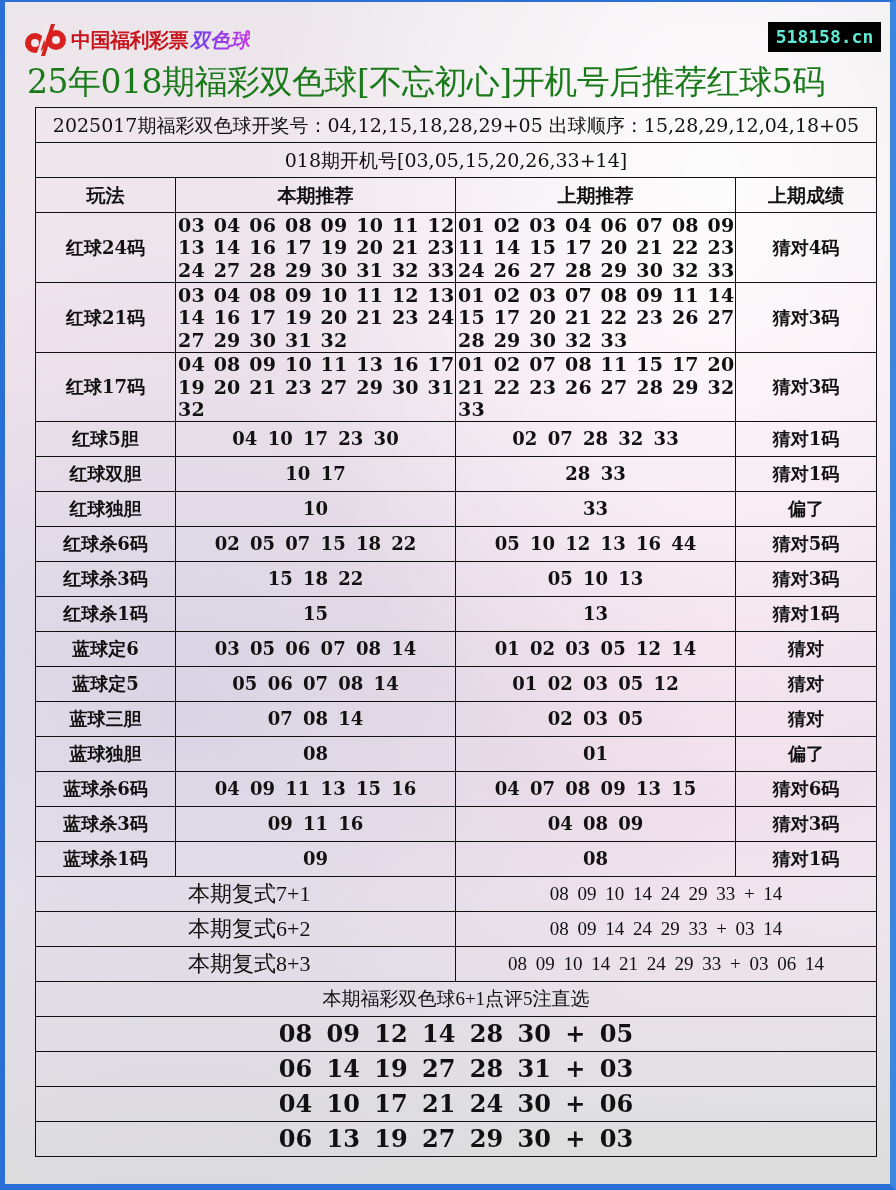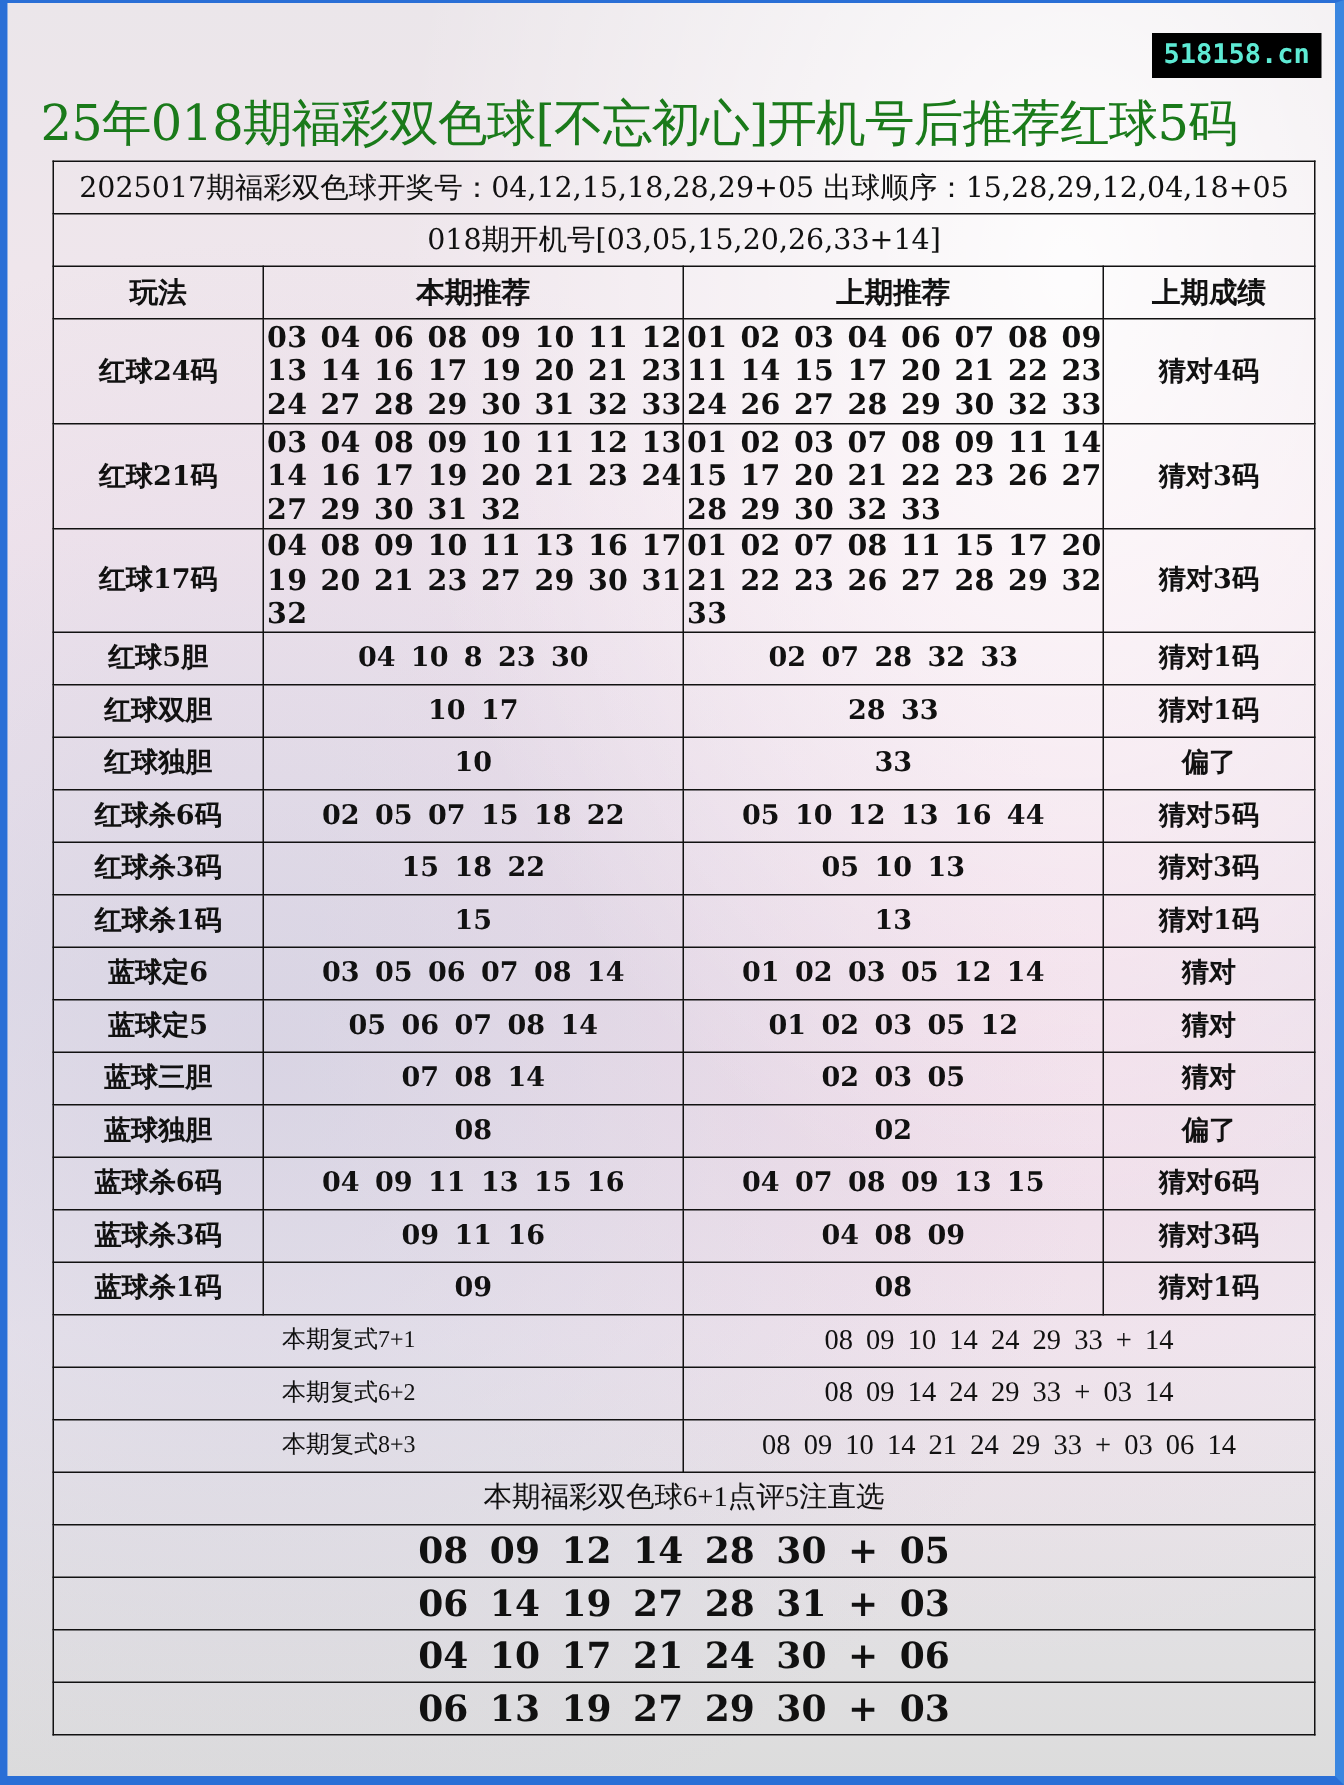--- a/index.html
+++ b/index.html
@@ -61,30 +61,42 @@
   .col2 { width: 280px; }
   .col3 { width: 280px; }
   .col4 { width: 141px; }
   td.nums-wrap {
     text-align: left !important; padding: 0 0 0 2px !important;
     font-size: 19px; line-height: 22.5px !important; word-spacing: 2px;
     white-space: normal; letter-spacing: 0.2px;
   }
   td.bold { font-weight: bold; }
   .nums { font-weight: bold; word-spacing: 4px; }
-  .compound-label { text-align: left !important; padding-left: 152px !important; font-family: "Liberation Serif", serif; font-size: 16px; }
+  .compound-label { text-align: left !important; padding-left: 152px !important; font-family: "Liberation Serif", serif; font-size: 22px; }
   .compound-val { font-family: "Liberation Serif", serif; font-size: 19px; word-spacing: 4px; }
   .pick { font-weight: bold; word-spacing: 6px; font-size: 24px; }
   .header-cell { font-size: 19px; }
 </style>
 </head>
 <body>
 
 <div class="frame">
 
+  <div class="logo">
+    <svg class="logo-mark" viewBox="0 0 46 36">
+      <circle cx="12" cy="21" r="10" fill="#d8201f"></circle>
+      <circle cx="12" cy="21" r="4" fill="#f3e9ee"></circle>
+      <circle cx="33" cy="18" r="10" fill="#d8201f"></circle>
+      <circle cx="33" cy="18" r="4" fill="#f3e9ee"></circle>
+      <path d="M18 34 L28 2 L32 2 L22 34 Z" fill="#d8201f"></path>
+      <path d="M13 34 L23 2 L26 2 L16 34 Z" fill="#f3e9ee"></path>
+    </svg>
+    <span class="logo-text">中国福利彩票</span>
+    <span class="logo-text2">双色球</span>
+  </div>
 
   <div class="site-badge">518158.cn</div>
 
   <div class="title">25年018期福彩双色球[不忘初心]开机号后推荐红球5码</div>
 
   <table class="main">
     <colgroup>
       <col class="col1">
         <col class="col2">
         <col class="col3">
@@ -118,21 +130,21 @@
       </tr>
       <tr style="height:52px">
         <td class="bold">红球17码</td>
         <td class="nums-wrap bold">04 08 09 10 11 13 16 17 19 20 21 23 27 29 30 31 32</td>
         <td class="nums-wrap bold">01 02 07 08 11 15 17 20 21 22 23 26 27 28 29 32 33</td>
         <td class="bold">猜对3码</td>
       </tr>
 
       <tr>
         <td class="bold">红球5胆</td>
-        <td class="nums">04 10 8 23 30</td>
+        <td class="nums">04 10 17 23 30</td>
         <td class="nums">02 07 28 32 33</td>
         <td class="bold">猜对1码</td>
       </tr>
       <tr>
         <td class="bold">红球双胆</td>
         <td class="nums">10 17</td>
         <td class="nums">28 33</td>
         <td class="bold">猜对1码</td>
       </tr>
       <tr>
@@ -173,21 +185,21 @@
       </tr>
       <tr>
         <td class="bold">蓝球三胆</td>
         <td class="nums">07 08 14</td>
         <td class="nums">02 03 05</td>
         <td class="bold">猜对</td>
       </tr>
       <tr>
         <td class="bold">蓝球独胆</td>
         <td class="nums">08</td>
-        <td class="nums">02</td>
+        <td class="nums">01</td>
         <td class="bold">偏了</td>
       </tr>
       <tr>
         <td class="bold">蓝球杀6码</td>
         <td class="nums">04 09 11 13 15 16</td>
         <td class="nums">04 07 08 09 13 15</td>
         <td class="bold">猜对6码</td>
       </tr>
       <tr>
         <td class="bold">蓝球杀3码</td>

